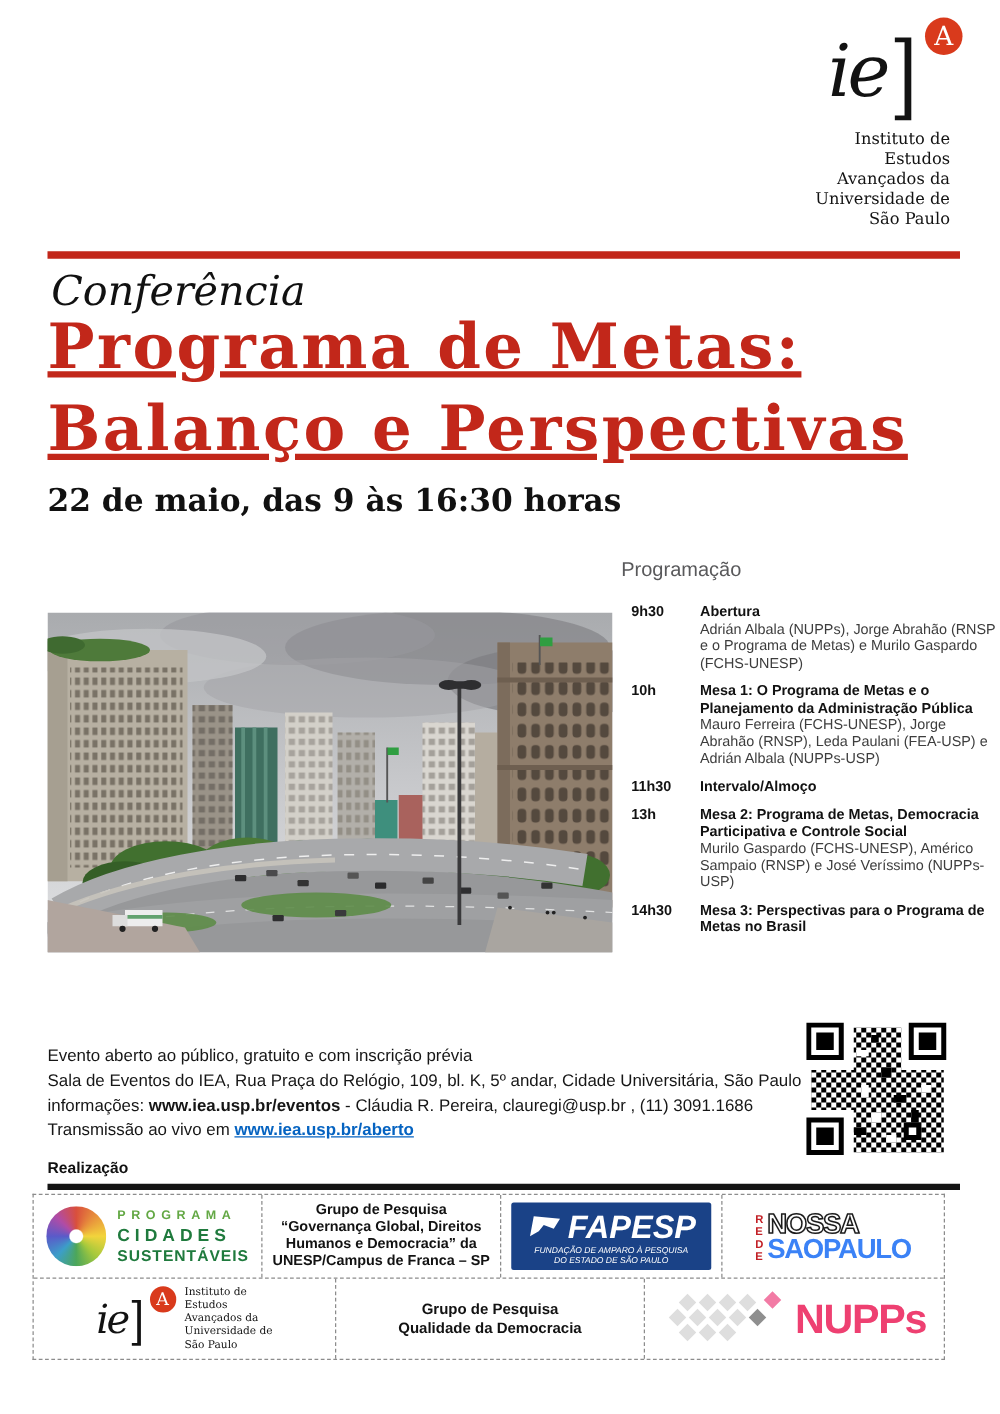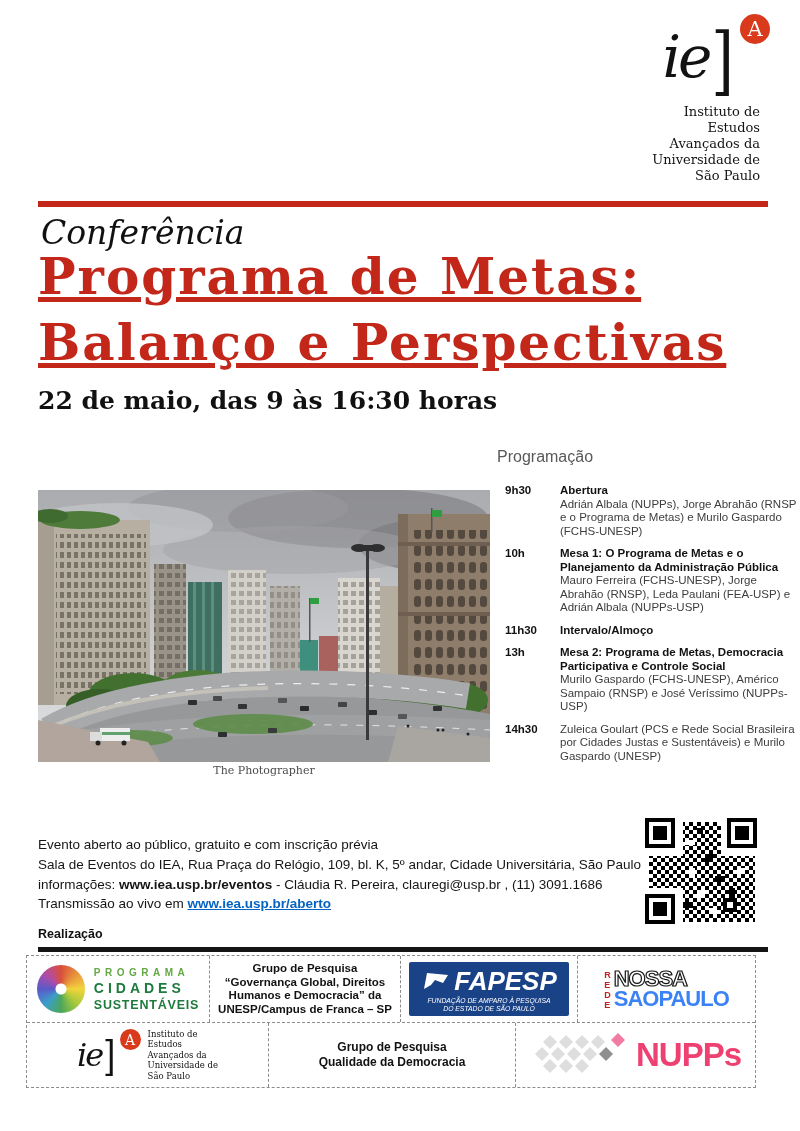--- a/index.html
+++ b/index.html
@@ -153,21 +153,21 @@
     <div class="sch-item">
       <div class="sch-time">13h</div>
       <div class="sch-body">
         <div class="sch-title">Mesa 2: Programa de Metas, Democracia Participativa e Controle Social</div>
         <div class="sch-sub">Murilo Gaspardo (FCHS-UNESP), Américo Sampaio (RNSP) e José Veríssimo (NUPPs-USP)</div>
       </div>
     </div>
     <div class="sch-item">
       <div class="sch-time">14h30</div>
       <div class="sch-body">
-        <div class="sch-sub">Zuleica Goulart (PCS e Rede Social Brasileira por Cidades Justas e Sustentáveis) e Murilo Gaspardo (UNESP)</div>
+        <div class="sch-title">Mesa 3: Perspectivas para o Programa de Metas no Brasil</div>
       </div>
     </div>
   </div>
 
   <div class="photo">
     <svg viewBox="0 0 452 272" preserveAspectRatio="none">
       <defs>
         <linearGradient id="sky" x1="0" y1="0" x2="0" y2="1">
           <stop offset="0" stop-color="#a9abae"></stop>
             <stop offset="0.5" stop-color="#c7c8cb"></stop>
@@ -273,21 +273,20 @@
         <ellipse cx="339" cy="58" rx="8" ry="4" fill="#2e2e30"></ellipse>
       </g>
       <g>
         <circle cx="400" cy="240" r="1.5" fill="#222"></circle>
           <circle cx="405" cy="240" r="1.5" fill="#222"></circle>
         <circle cx="430" cy="244" r="1.5" fill="#222"></circle>
           <circle cx="370" cy="236" r="1.5" fill="#222"></circle>
       </g>
     </svg>
   </div>
-  <div class="caption">The Photographer</div>
 
   <div class="info">
     <div>Evento aberto ao público, gratuito e com inscrição prévia</div>
     <div>Sala de Eventos do IEA, Rua Praça do Relógio, 109, bl. K, 5º andar, Cidade Universitária, São Paulo</div>
     <div><span>informações: </span><span class="b">www.iea.usp.br/eventos</span><span> - Cláudia R. Pereira, clauregi@usp.br , (11) 3091.1686</span></div>
     <div><span>Transmissão ao vivo em </span><span class="link">www.iea.usp.br/aberto</span></div>
   </div>
 
   <div class="qr">
     <svg viewBox="0 0 114 108">

